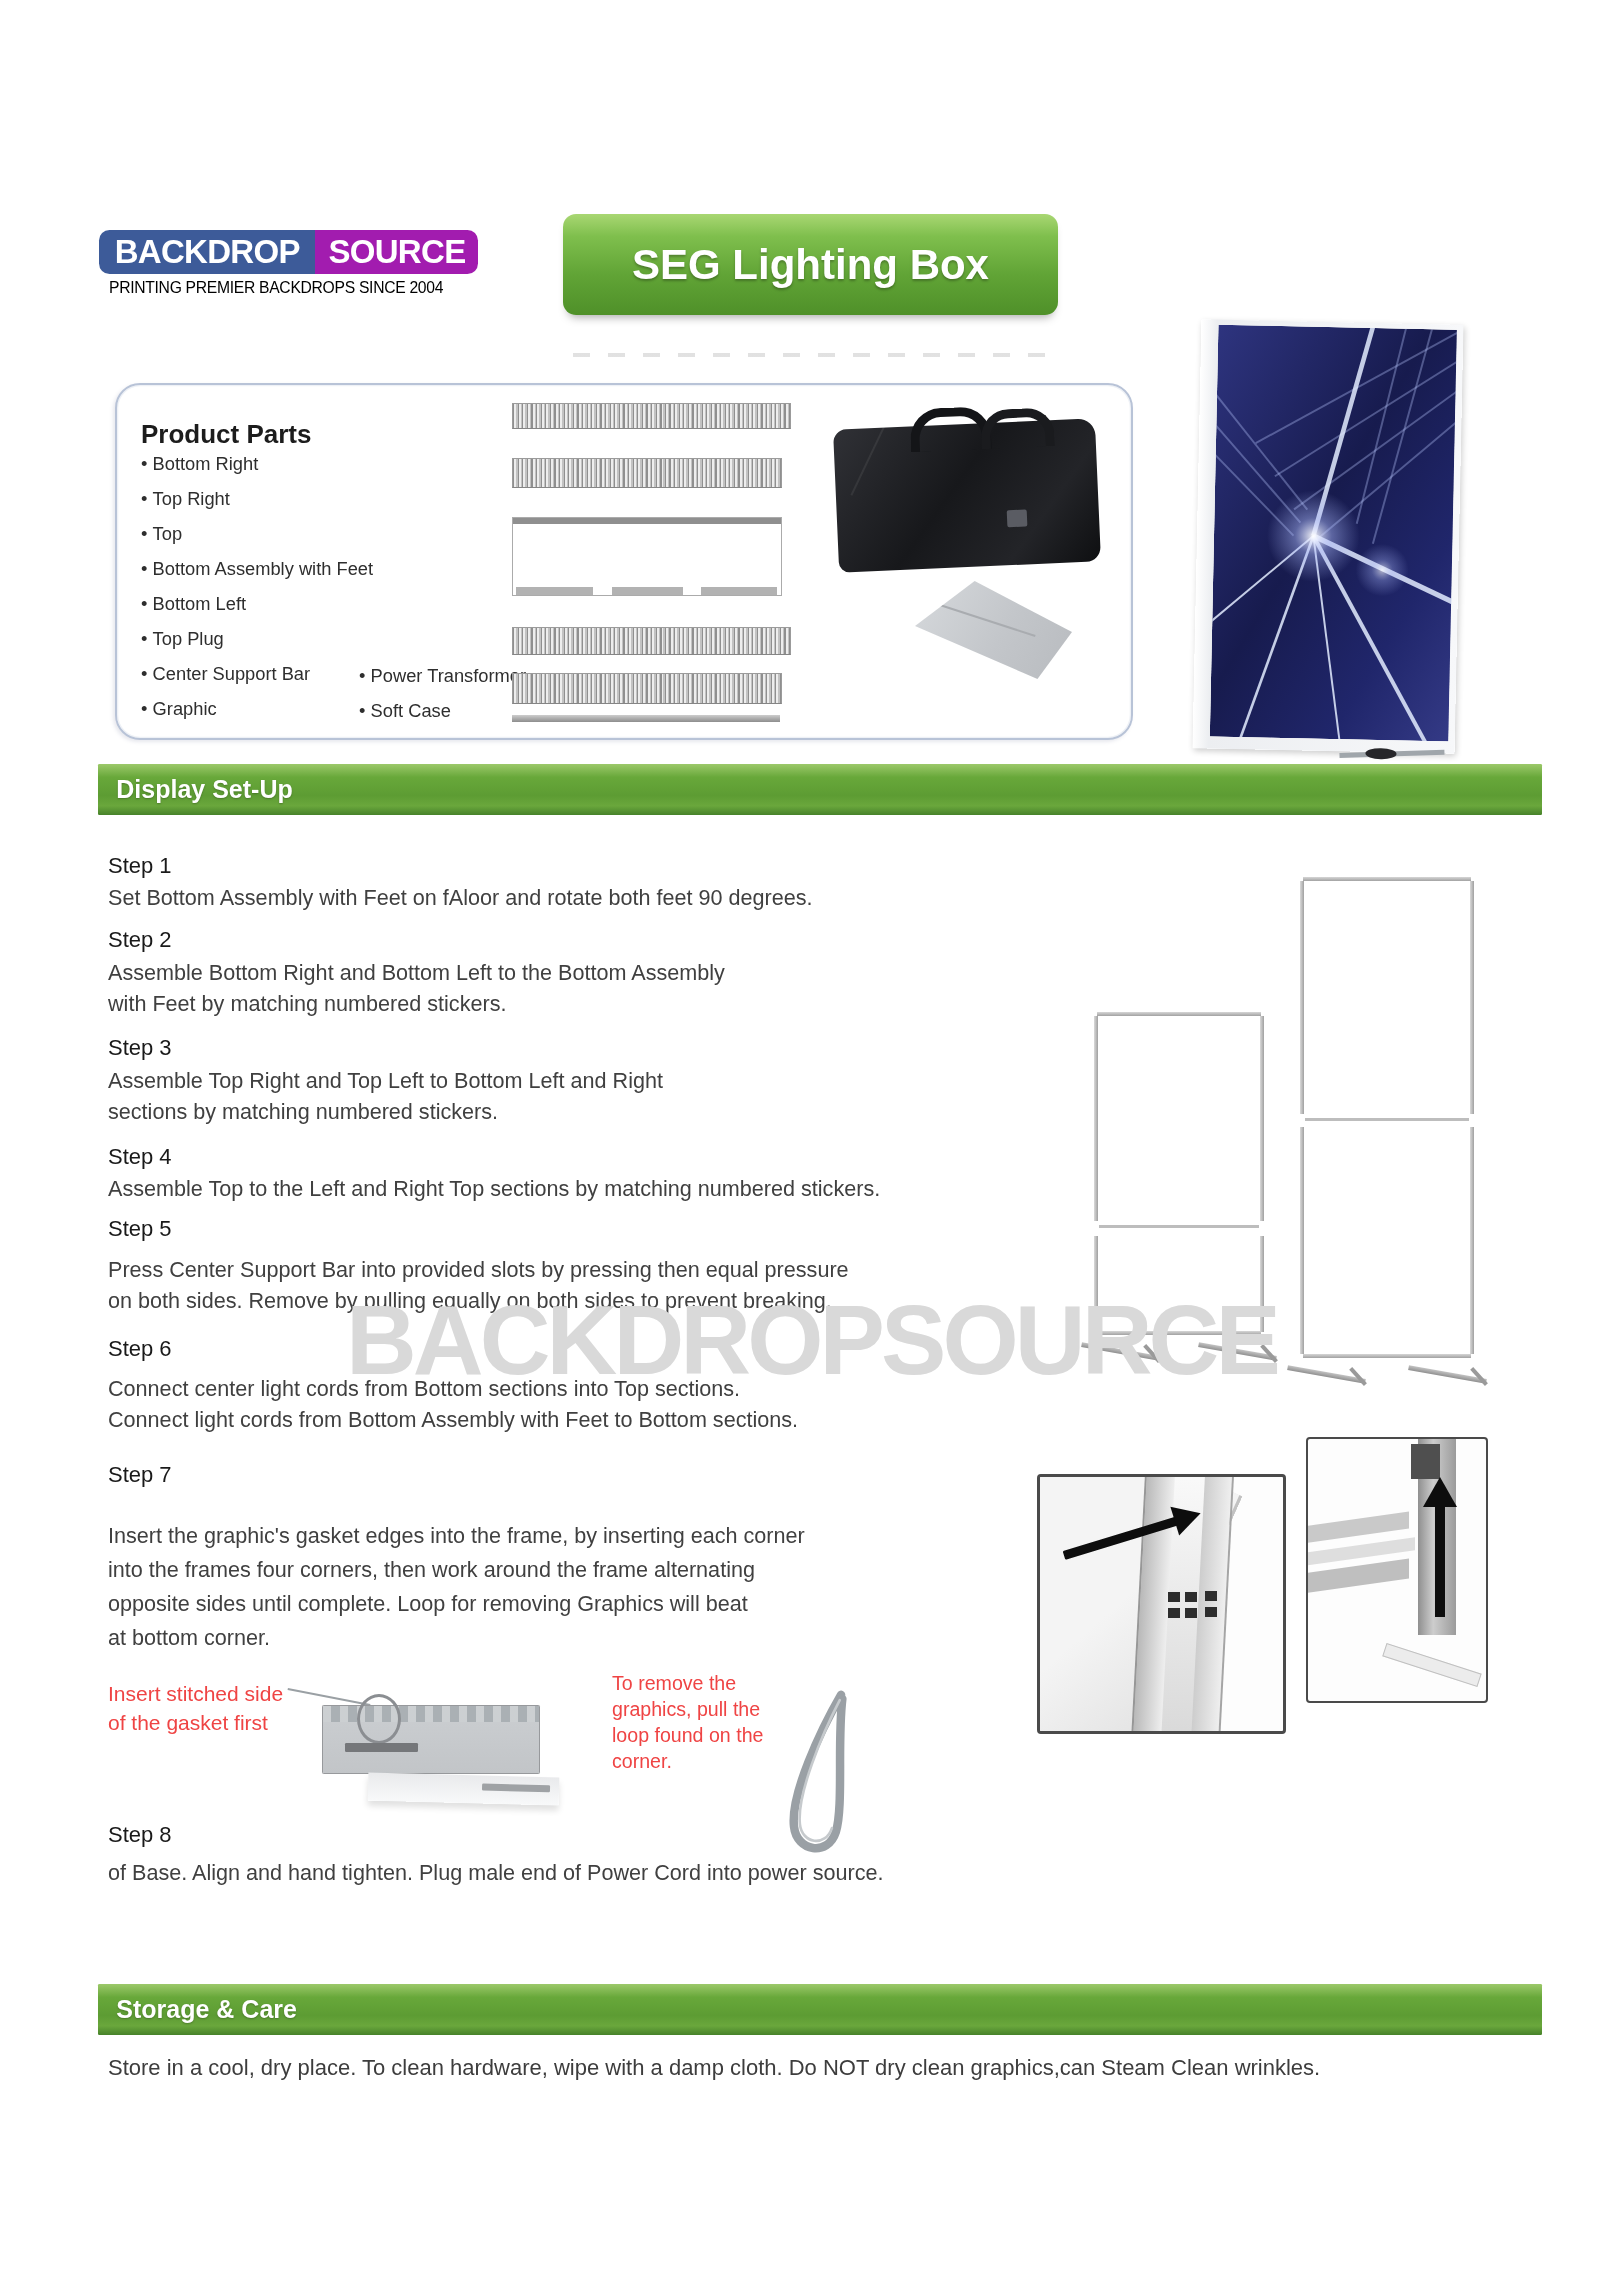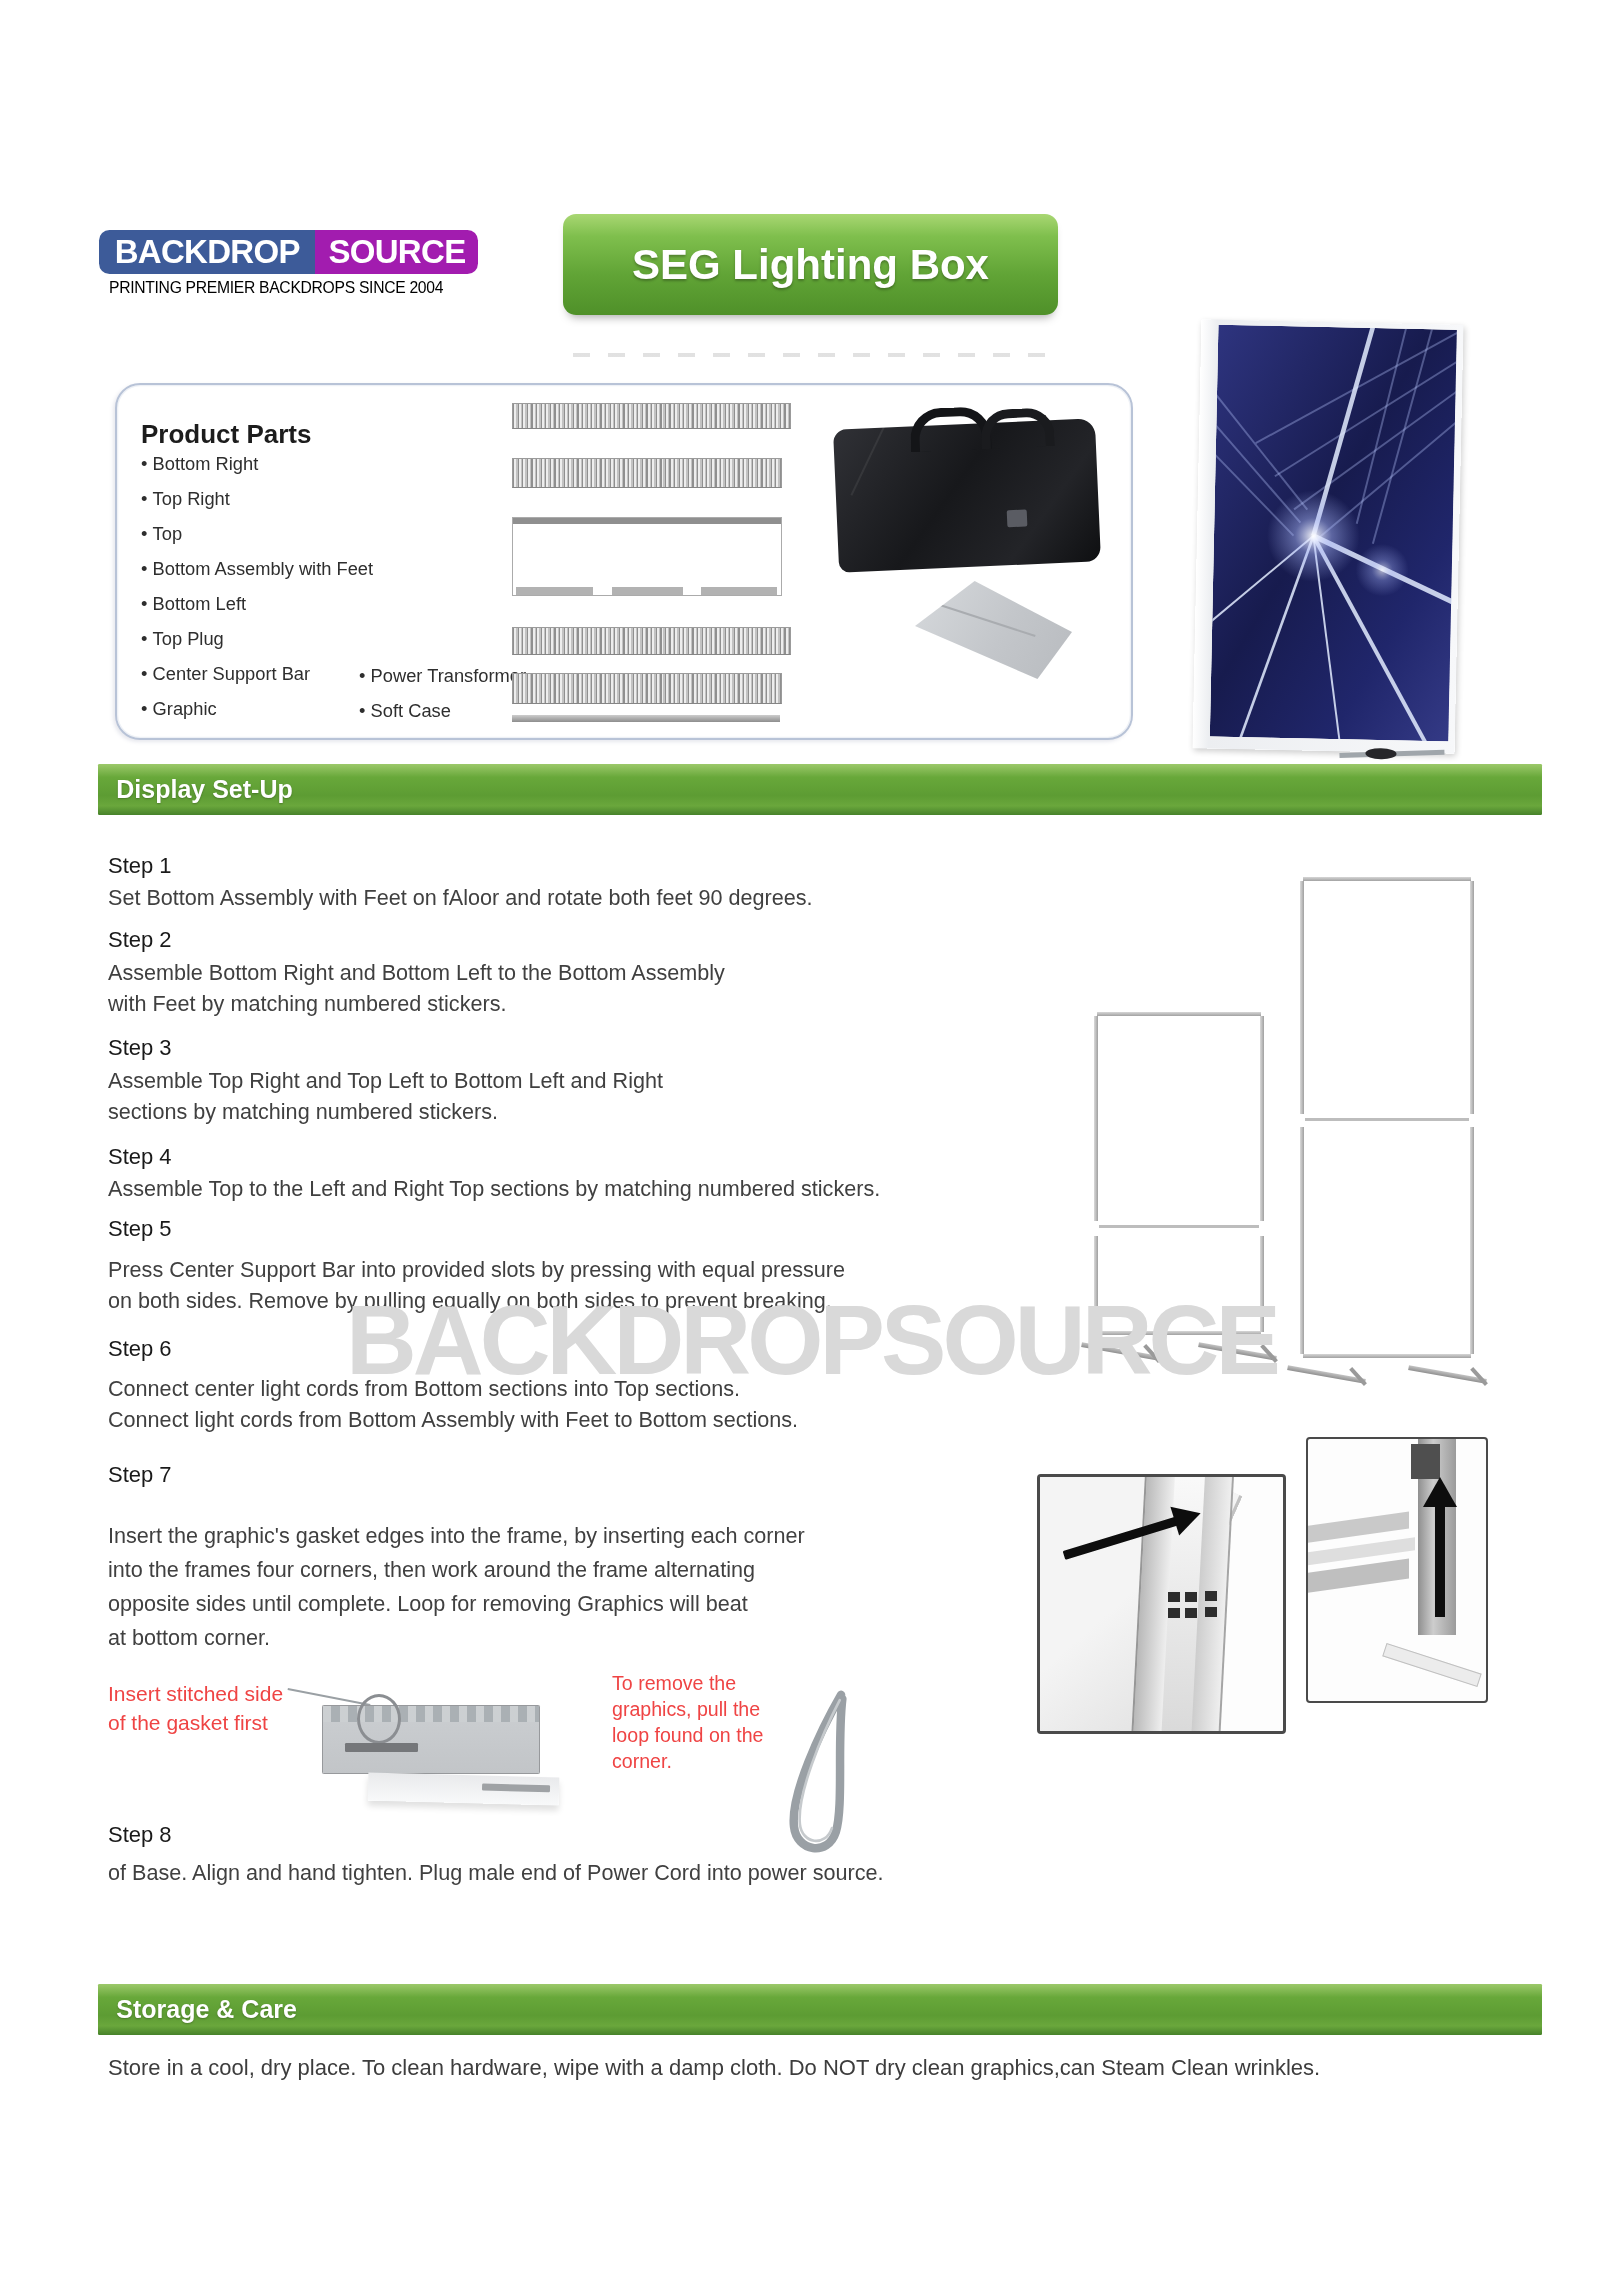--- a/index.html
+++ b/index.html
@@ -269,21 +269,21 @@
     <div>sections by matching numbered stickers.</div>
   </div>
 
   <div class="step-h" style="top:1144px">Step 4</div>
   <div class="step-t" style="top:1173px">
     <div>Assemble Top  to the Left and Right Top sections by matching numbered stickers.</div>
   </div>
 
   <div class="step-h" style="top:1216px">Step 5</div>
   <div class="step-t" style="top:1254px">
-    <div>Press Center Support Bar into provided slots by pressing with equal pressure</div>
+    <div>Press Center Support Bar into provided slots by pressing then equal pressure</div>
     <div>on both sides. Remove by pulling equally on both sides to prevent breaking.</div>
   </div>
 
   <div class="step-h" style="top:1336px">Step 6</div>
   <div class="step-t" style="top:1373px">
     <div>Connect center light cords from Bottom sections into Top sections.</div>
     <div>Connect light cords from Bottom Assembly with Feet to Bottom sections.</div>
   </div>
 
   <div class="step-h" style="top:1462px">Step 7</div>

